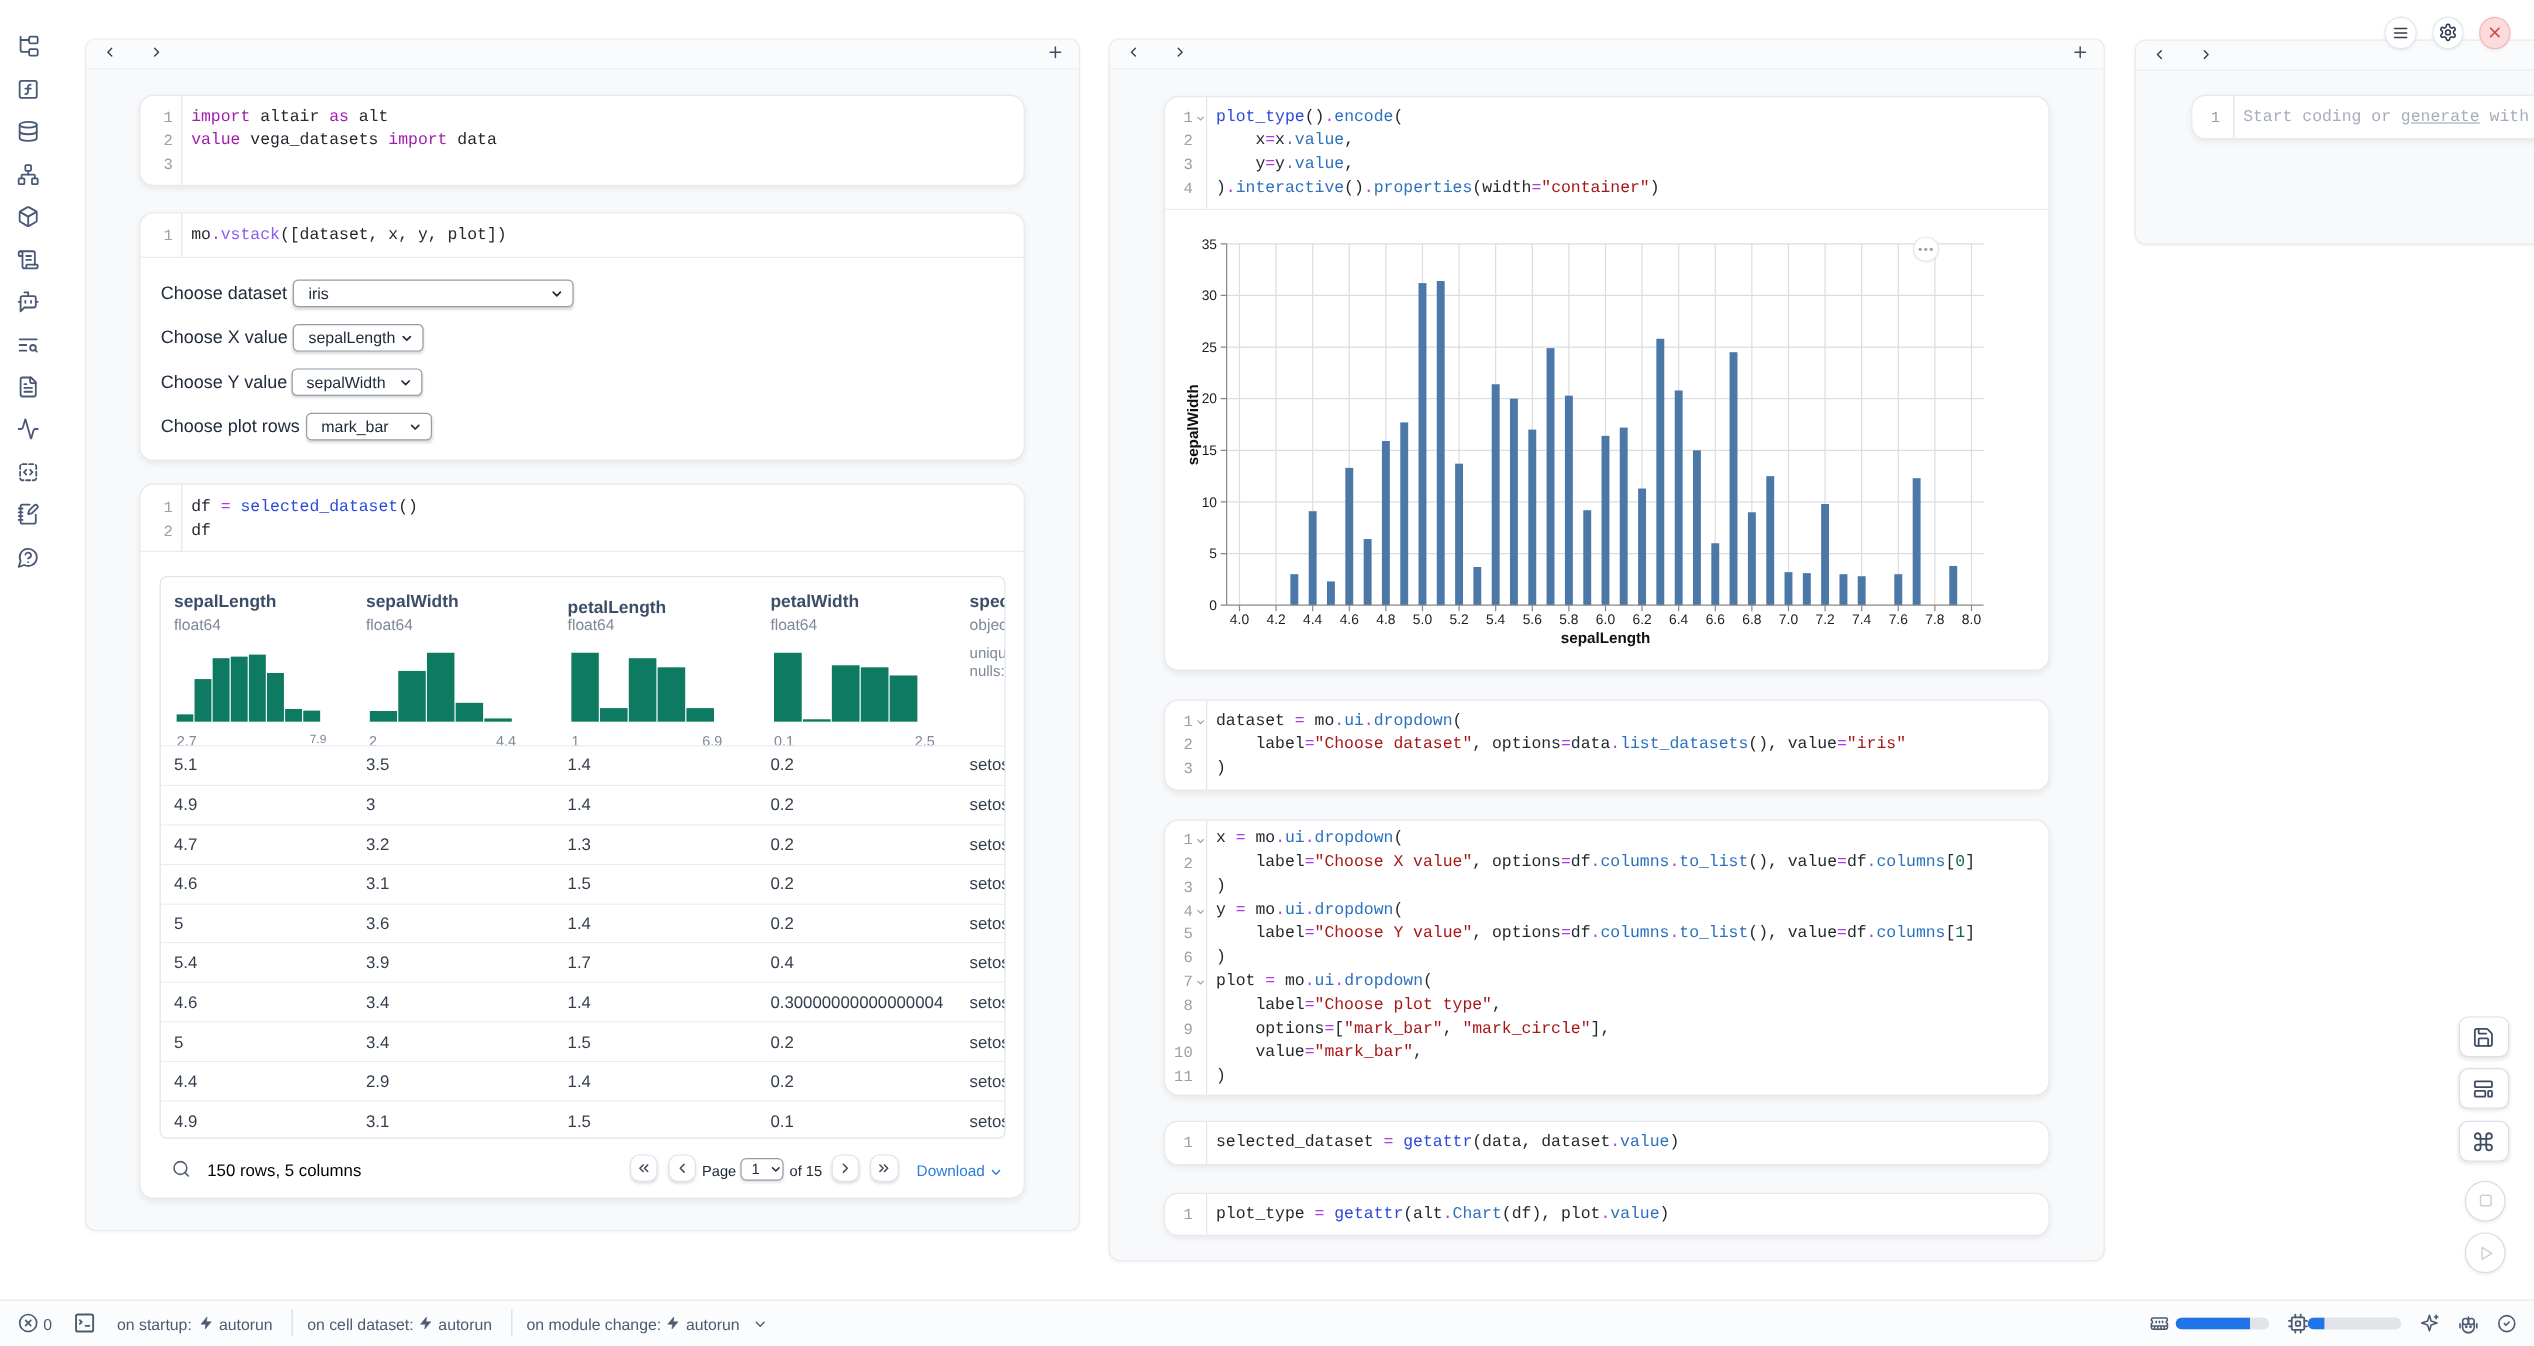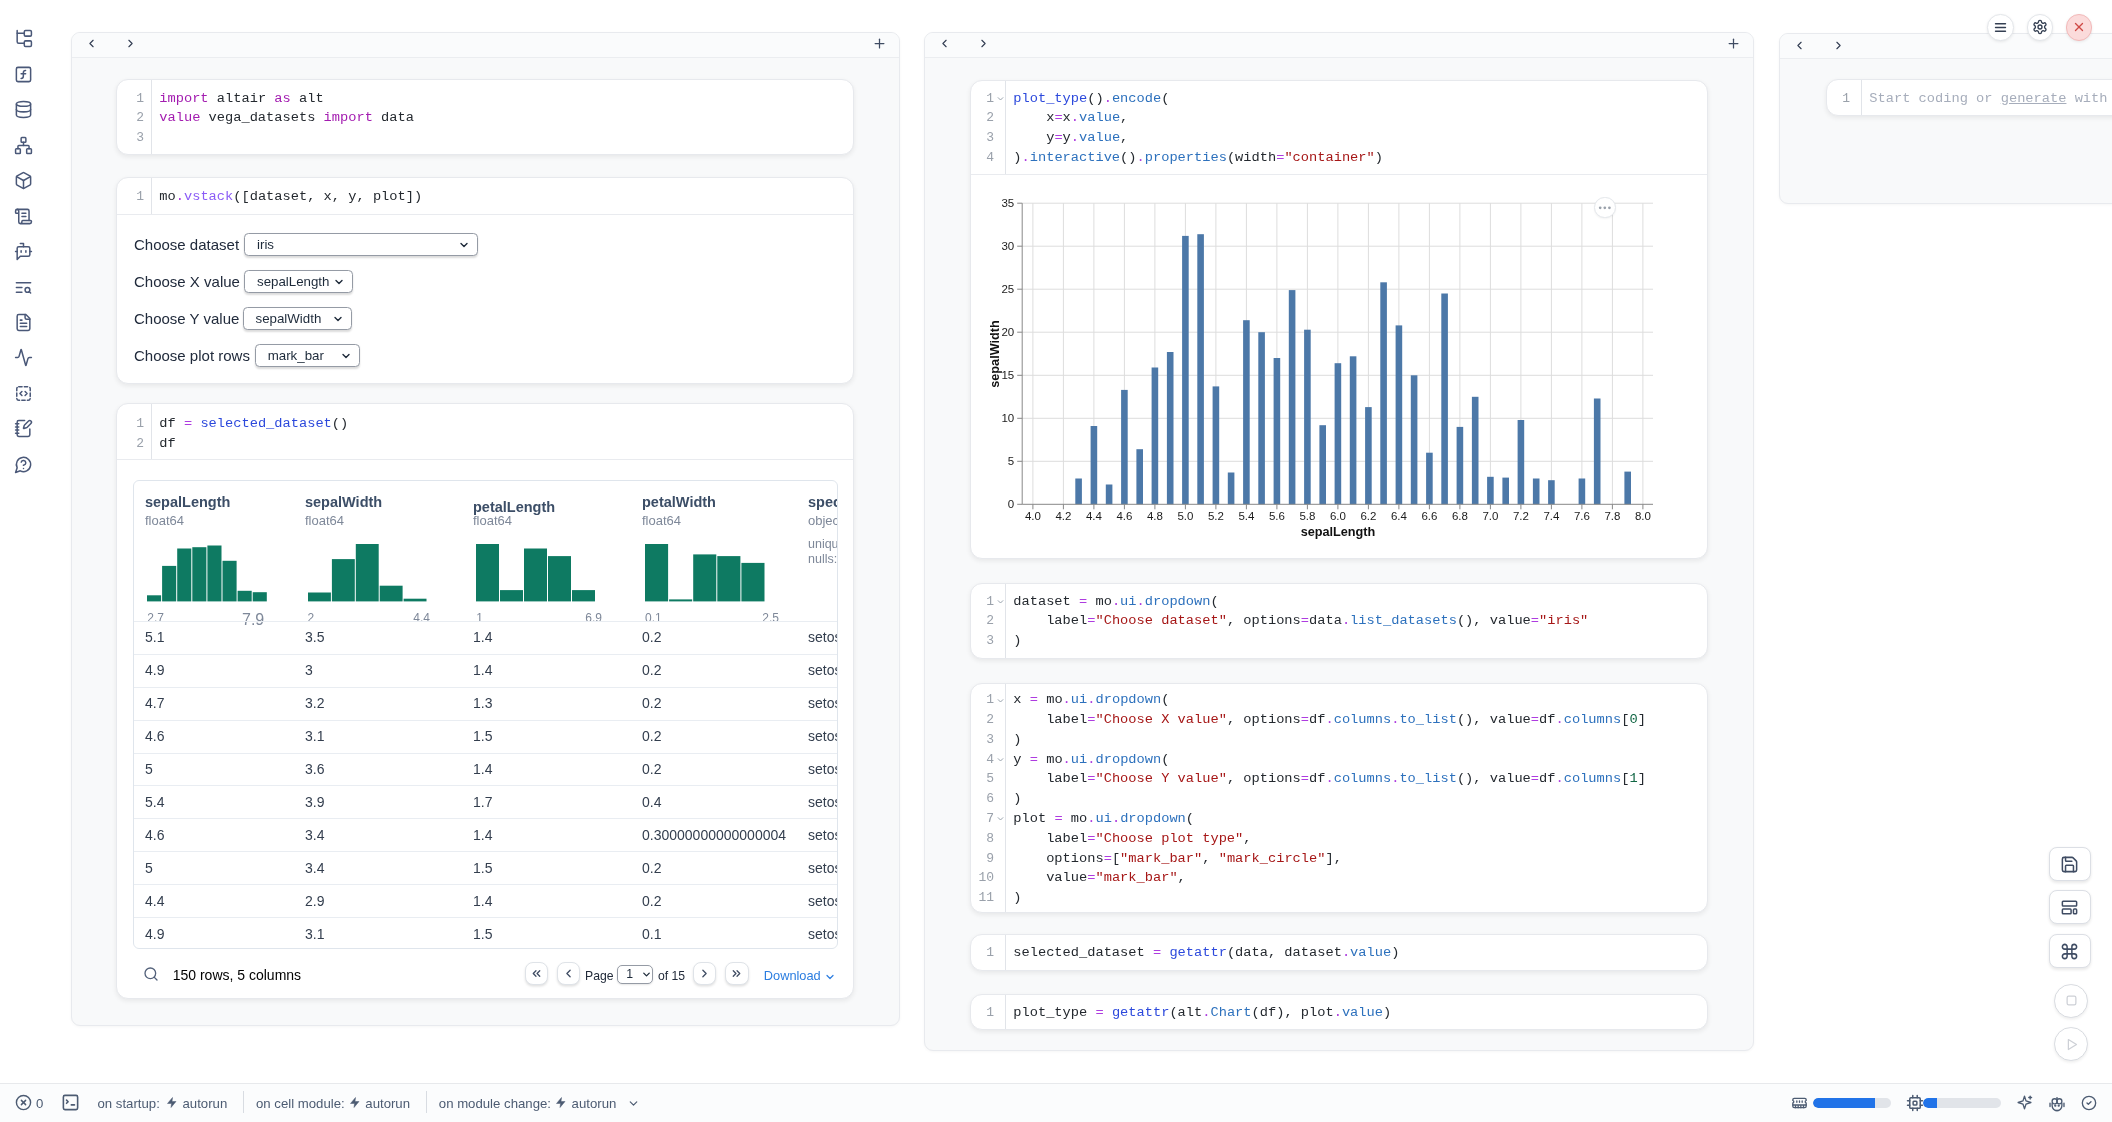--- a/index.html
+++ b/index.html
@@ -256,21 +256,21 @@
         <rect x="0.0" y="-0.6" width="23.1" height="58.0" fill="#0e7a62"></rect>
         <rect x="24.1" y="55.4" width="23.1" height="2.0" fill="#0e7a62"></rect>
         <rect x="48.2" y="10.4" width="23.1" height="47.0" fill="#0e7a62"></rect>
         <rect x="72.3" y="12.1" width="23.1" height="45.3" fill="#0e7a62"></rect>
         <rect x="96.4" y="18.9" width="23.1" height="38.5" fill="#0e7a62"></rect>
       </svg>
       <div class="tt" style="left:12.9px;top:129.5px;font-size:12px">2.7</div>
       <div class="tt" style="left:173.2px;top:129.5px;font-size:12px">2</div>
       <div class="tt" style="left:341.9px;top:129.5px;font-size:12px">1</div>
       <div class="tt" style="left:510.7px;top:129.5px;font-size:12px">0.1</div>
-      <div class="tt" style="left:107.6px;top:129.5px;width:30px;font-size:16px">7.9</div>
+      <div class="tt" style="left:107.6px;top:129.5px;width:30px;text-align:right;font-size:10px">7.9</div>
       <div class="tt" style="left:265.6px;top:129.5px;width:30px;text-align:right;font-size:12px">4.4</div>
       <div class="tt" style="left:437.6px;top:129.5px;width:30px;text-align:right;font-size:12px">6.9</div>
       <div class="tt" style="left:614.6px;top:129.5px;width:30px;text-align:right;font-size:12px">2.5</div>
       <div class="tt" style="left:673.6px;top:56px;font-size:12.5px">unique</div>
       <div class="tt" style="left:673.6px;top:70.5px;font-size:12.5px">nulls:</div>
       <div class="trow" style="top:139.7px"></div>
       <div class="td" style="left:10.6px;top:148.2px">5.1</div>
       <div class="td" style="left:170.6px;top:148.2px">3.5</div>
       <div class="td" style="left:338.6px;top:148.2px">1.4</div>
       <div class="td" style="left:507.6px;top:148.2px">0.2</div>
@@ -590,21 +590,21 @@
     <rect x="3" y="3" width="18" height="18" rx="2"></rect>
     <path d="m7 9 2 2-2 2"></path>
     <path d="M13 15h4"></path>
   </svg>
 <div class="stxt" style="left:97.5px">on startup:</div>
 <svg style="position:absolute;left:166px;top:1095.5px;width:12px;height:13px" viewBox="0 0 24 24" fill="#4c5b72" stroke="#4c5b72" stroke-width="1" stroke-linejoin="round">
     <path d="M13 2 3 14h8l-1 8 10-12h-8l1-8z"></path>
   </svg>
 <div class="stxt" style="left:182.5px">autorun</div>
 <div class="sdiv" style="left:242.8px"></div>
-<div class="stxt" style="left:256px">on cell module:</div>
+<div class="stxt" style="left:256px">on cell dataset:</div>
 <svg style="position:absolute;left:349px;top:1095.5px;width:12px;height:13px" viewBox="0 0 24 24" fill="#4c5b72" stroke="#4c5b72" stroke-width="1" stroke-linejoin="round">
     <path d="M13 2 3 14h8l-1 8 10-12h-8l1-8z"></path>
   </svg>
 <div class="stxt" style="left:365.3px">autorun</div>
 <div class="sdiv" style="left:426.3px"></div>
 <div class="stxt" style="left:438.8px">on module change:</div>
 <svg style="position:absolute;left:555px;top:1095.5px;width:12px;height:13px" viewBox="0 0 24 24" fill="#4c5b72" stroke="#4c5b72" stroke-width="1" stroke-linejoin="round">
     <path d="M13 2 3 14h8l-1 8 10-12h-8l1-8z"></path>
   </svg>
 <div class="stxt" style="left:571.6px">autorun</div>

